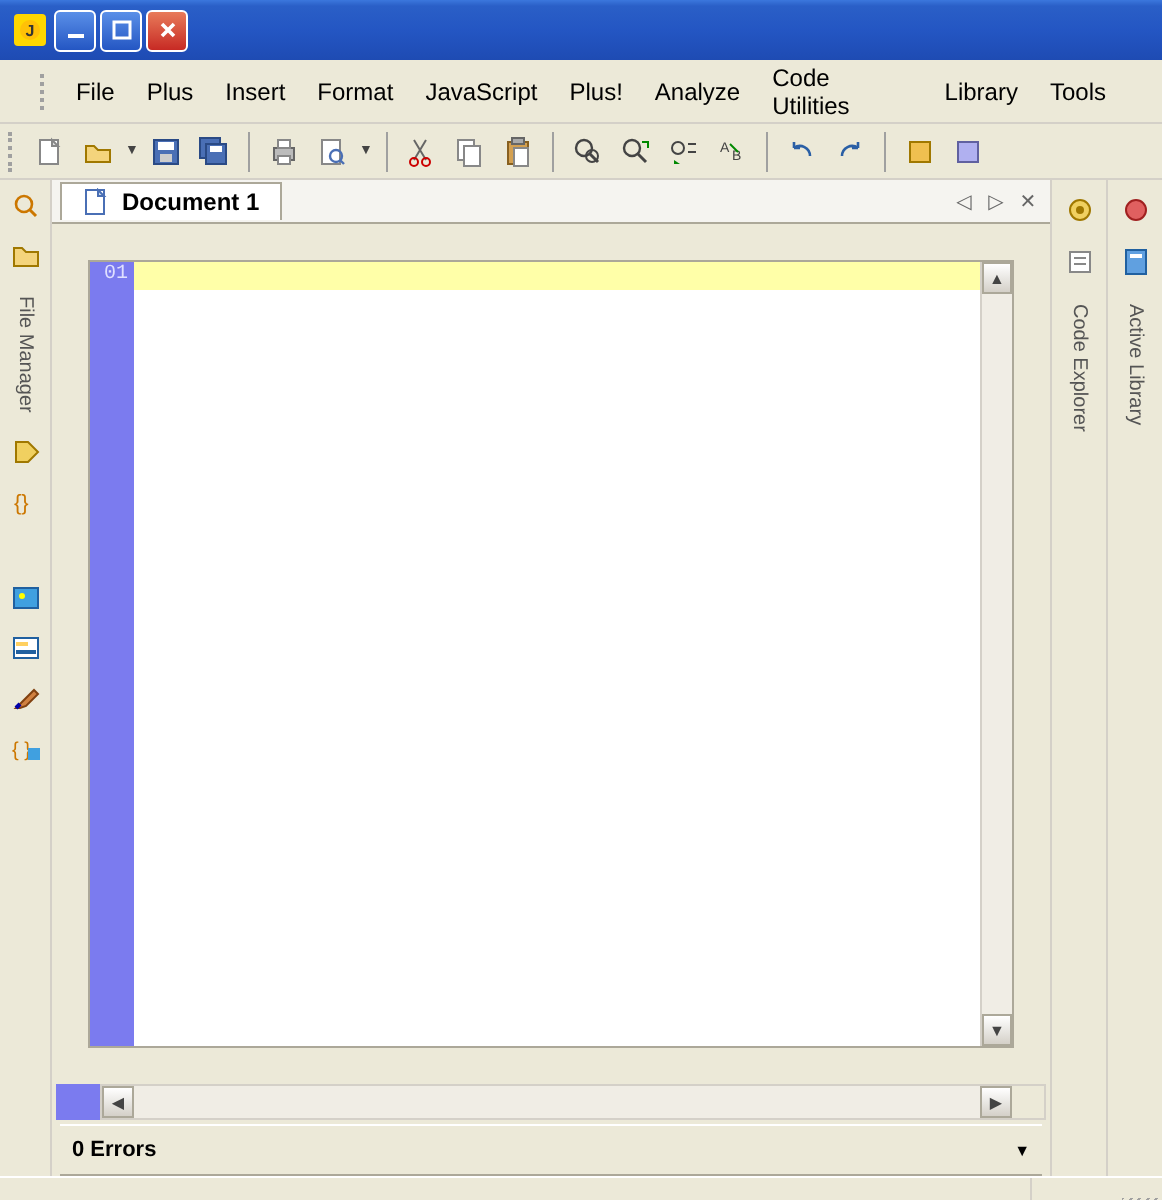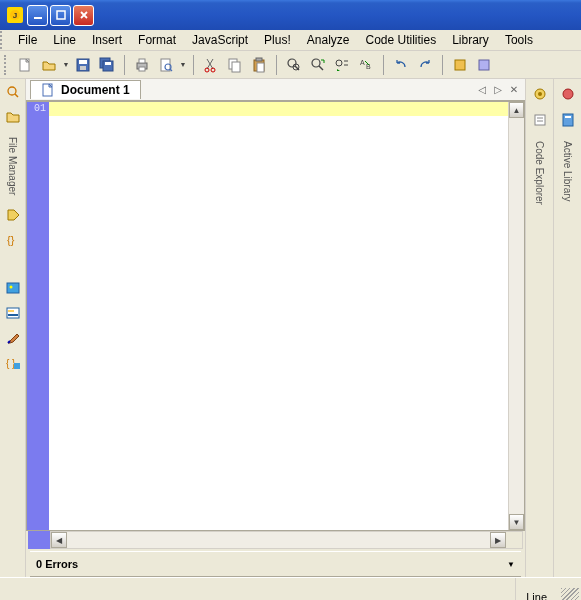--- a/index.html
+++ b/index.html
@@ -9,21 +9,21 @@
 .titlebar { height: 30px; background: linear-gradient(to bottom, #3b77dd 0%, #2a5fc7 10%, #2456c3 50%, #1e4bb3 100%); display: flex; align-items: center; padding: 0 3px; color: #fff; font-weight: bold; font-size: 13px; }
 .titlebar .app-icon { width: 16px; height: 16px; margin: 0 4px; background: #ffd700; border-radius: 2px; display: flex; align-items: center; justify-content: center; font-size: 10px; color: #333; }
 .titlebar .title-text { flex: 1; padding-left: 2px; font-family: 'Trebuchet MS', Tahoma, sans-serif; }
 .titlebar .win-buttons { display: flex; gap: 2px; }
 .titlebar .win-btn { width: 21px; height: 21px; border: 1px solid #fff; border-radius: 3px; display: flex; align-items: center; justify-content: center; font-weight: bold; color: #fff; font-size: 12px; }
 .win-min { background: linear-gradient(to bottom, #5a8fe8, #2456c3); }
 .win-max { background: linear-gradient(to bottom, #5a8fe8, #2456c3); }
 .win-close { background: linear-gradient(to bottom, #e87b5a, #c72a24); }
 
 
-.menubar { height: 21px; background: #ece9d8; display: flex; align-items: center; padding: 0 0; font-size: 12px; gap: 0; border-bottom: 1px solid #d4d0c8; }
+.menubar { height: 32px; background: #ece9d8; display: flex; align-items: center; padding: 0 20px; font-size: 12px; gap: 0; border-bottom: 1px solid #d4d0c8; }
 .menubar .grip { width: 6px; height: 18px; border-left: 2px dotted #a0a0a0; margin-right: 4px; }
 .menu-item { padding: 2px 8px; cursor: default; }
 
 
 .toolbar { height: 28px; background: #ece9d8; display: flex; align-items: center; padding: 0 4px; gap: 2px; border-bottom: 1px solid #d4d0c8; }
 .toolbar .grip { width: 6px; height: 20px; border-left: 2px dotted #a0a0a0; margin-right: 2px; }
 .tb-btn { width: 22px; height: 22px; display: flex; align-items: center; justify-content: center; border: 1px solid transparent; }
 .tb-sep { width: 1px; height: 20px; background: #a0a0a0; margin: 0 4px; }
 .tb-drop { width: 8px; display: flex; align-items: center; justify-content: center; font-size: 7px; color: #444; }
 
@@ -39,21 +39,21 @@
 .vtext { writing-mode: vertical-rl; font-size: 10px; color: #555; margin: 4px 0; padding: 2px; }
 
 
 .doc-area { flex: 1; display: flex; flex-direction: column; background: #ece9d8; position: relative; }
 .tab-strip { height: 22px; display: flex; align-items: center; background: #f5f4f0; border-bottom: 1px solid #aca899; padding: 0 4px; }
 .tab { display: flex; align-items: center; padding: 2px 10px; background: #fff; border: 1px solid #aca899; border-bottom: none; font-size: 12px; font-weight: bold; gap: 6px; }
 .tab .doc-icon { width: 14px; height: 14px; }
 .tab-controls { margin-left: auto; display: flex; gap: 2px; font-size: 10px; color: #666; }
 .tab-ctrl { width: 14px; height: 14px; display: flex; align-items: center; justify-content: center; cursor: default; }
 
-.editor-wrap { flex: 1; display: flex; border: 1px solid #aca899; margin: 0; background: #fff; position: relative; }
+.editor-wrap { flex: 1; display: flex; border: 1px solid #aca899; margin: 18px; background: #fff; position: relative; }
 .gutter { width: 22px; background: #7b7bef; color: #e0e0ff; font-size: 10px; text-align: right; padding: 1px 3px 0 0; font-family: 'Courier New', monospace; }
 .editor { flex: 1; position: relative; }
 .current-line { position: absolute; top: 0; left: 0; right: 0; height: 14px; background: #ffffa8; }
 .vscroll { width: 16px; background: #ece9d8; border-left: 1px solid #d4d0c8; display: flex; flex-direction: column; }
 .scroll-btn { height: 16px; background: linear-gradient(to bottom, #fff, #d4d0c8); border: 1px solid #aca899; display: flex; align-items: center; justify-content: center; font-size: 8px; color: #444; }
 .scroll-track { flex: 1; background: #f0ede5; }
 
 .hscroll-row { height: 18px; display: flex; margin: 0 2px 2px 2px; }
 .hscroll-row .lead { width: 22px; background: #7b7bef; }
 .hscroll { flex: 1; background: #ece9d8; display: flex; border: 1px solid #d4d0c8; }
@@ -99,21 +99,21 @@
         <svg width="10" height="10">
           <path d="M2 2 L8 8 M8 2 L2 8" stroke="#fff" stroke-width="1.8"></path>
         </svg>
       </div>
   </div>
 </div>
 
 <div class="menubar">
   <div class="grip"></div>
   <div class="menu-item">File</div>
-  <div class="menu-item">Line</div>
+  <div class="menu-item">Plus</div>
   <div class="menu-item">Insert</div>
   <div class="menu-item">Format</div>
   <div class="menu-item">JavaScript</div>
   <div class="menu-item">Plus!</div>
   <div class="menu-item">Analyze</div>
   <div class="menu-item">Code Utilities</div>
   <div class="menu-item">Library</div>
   <div class="menu-item">Tools</div>
 </div>
 

